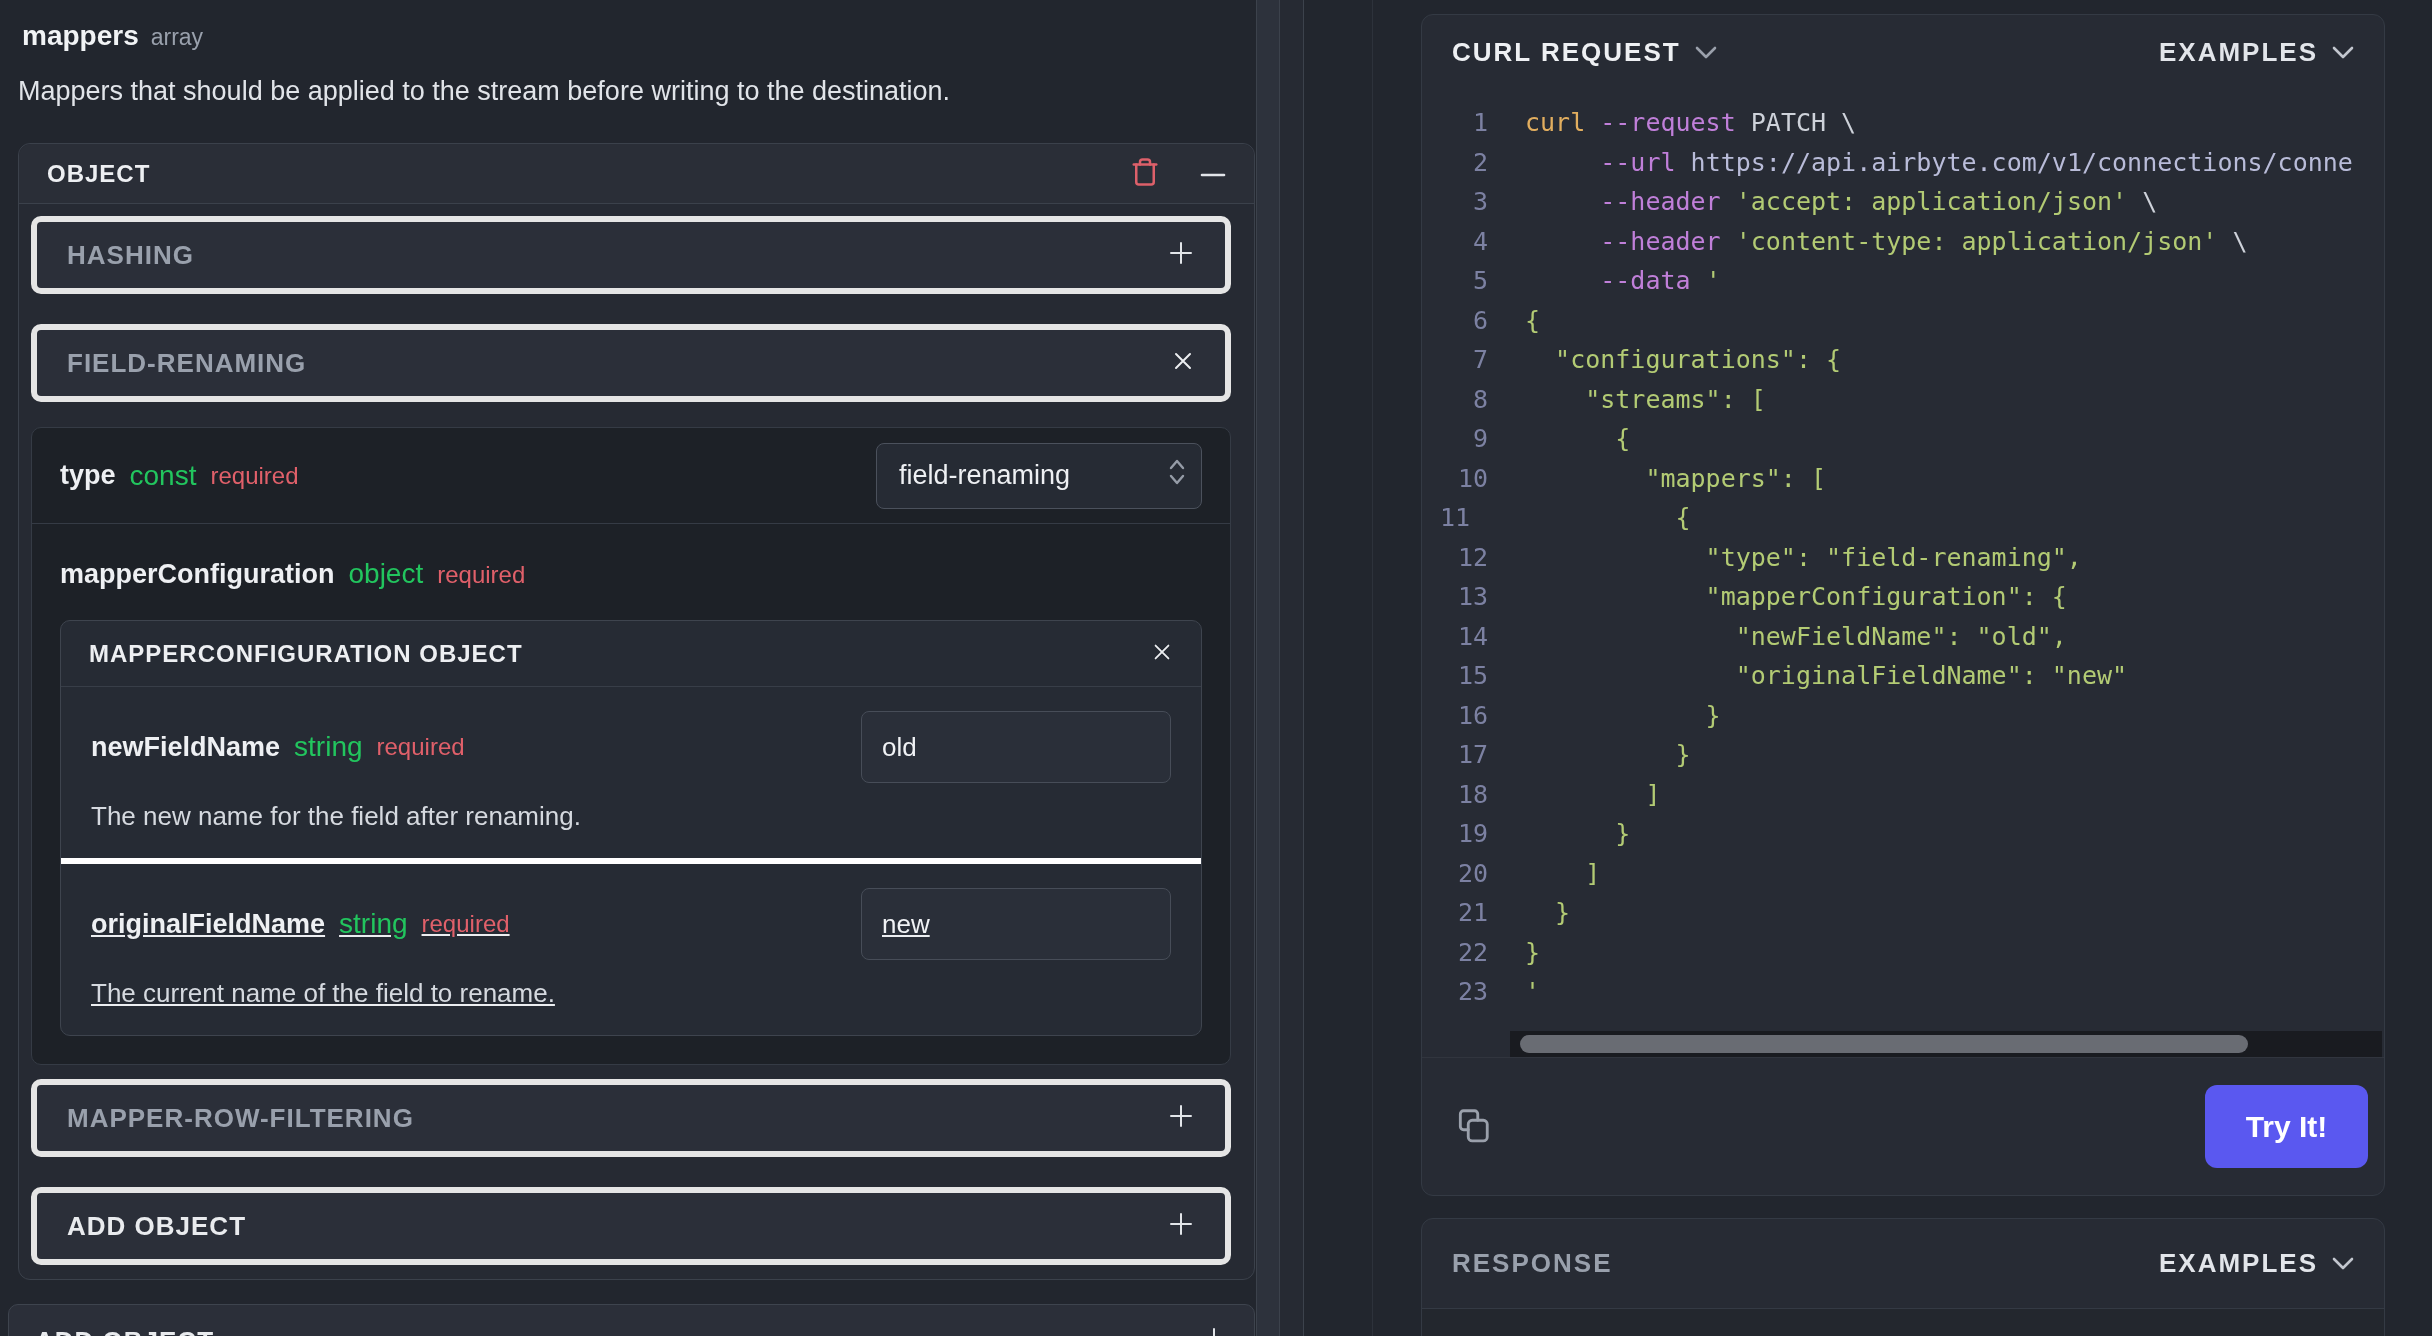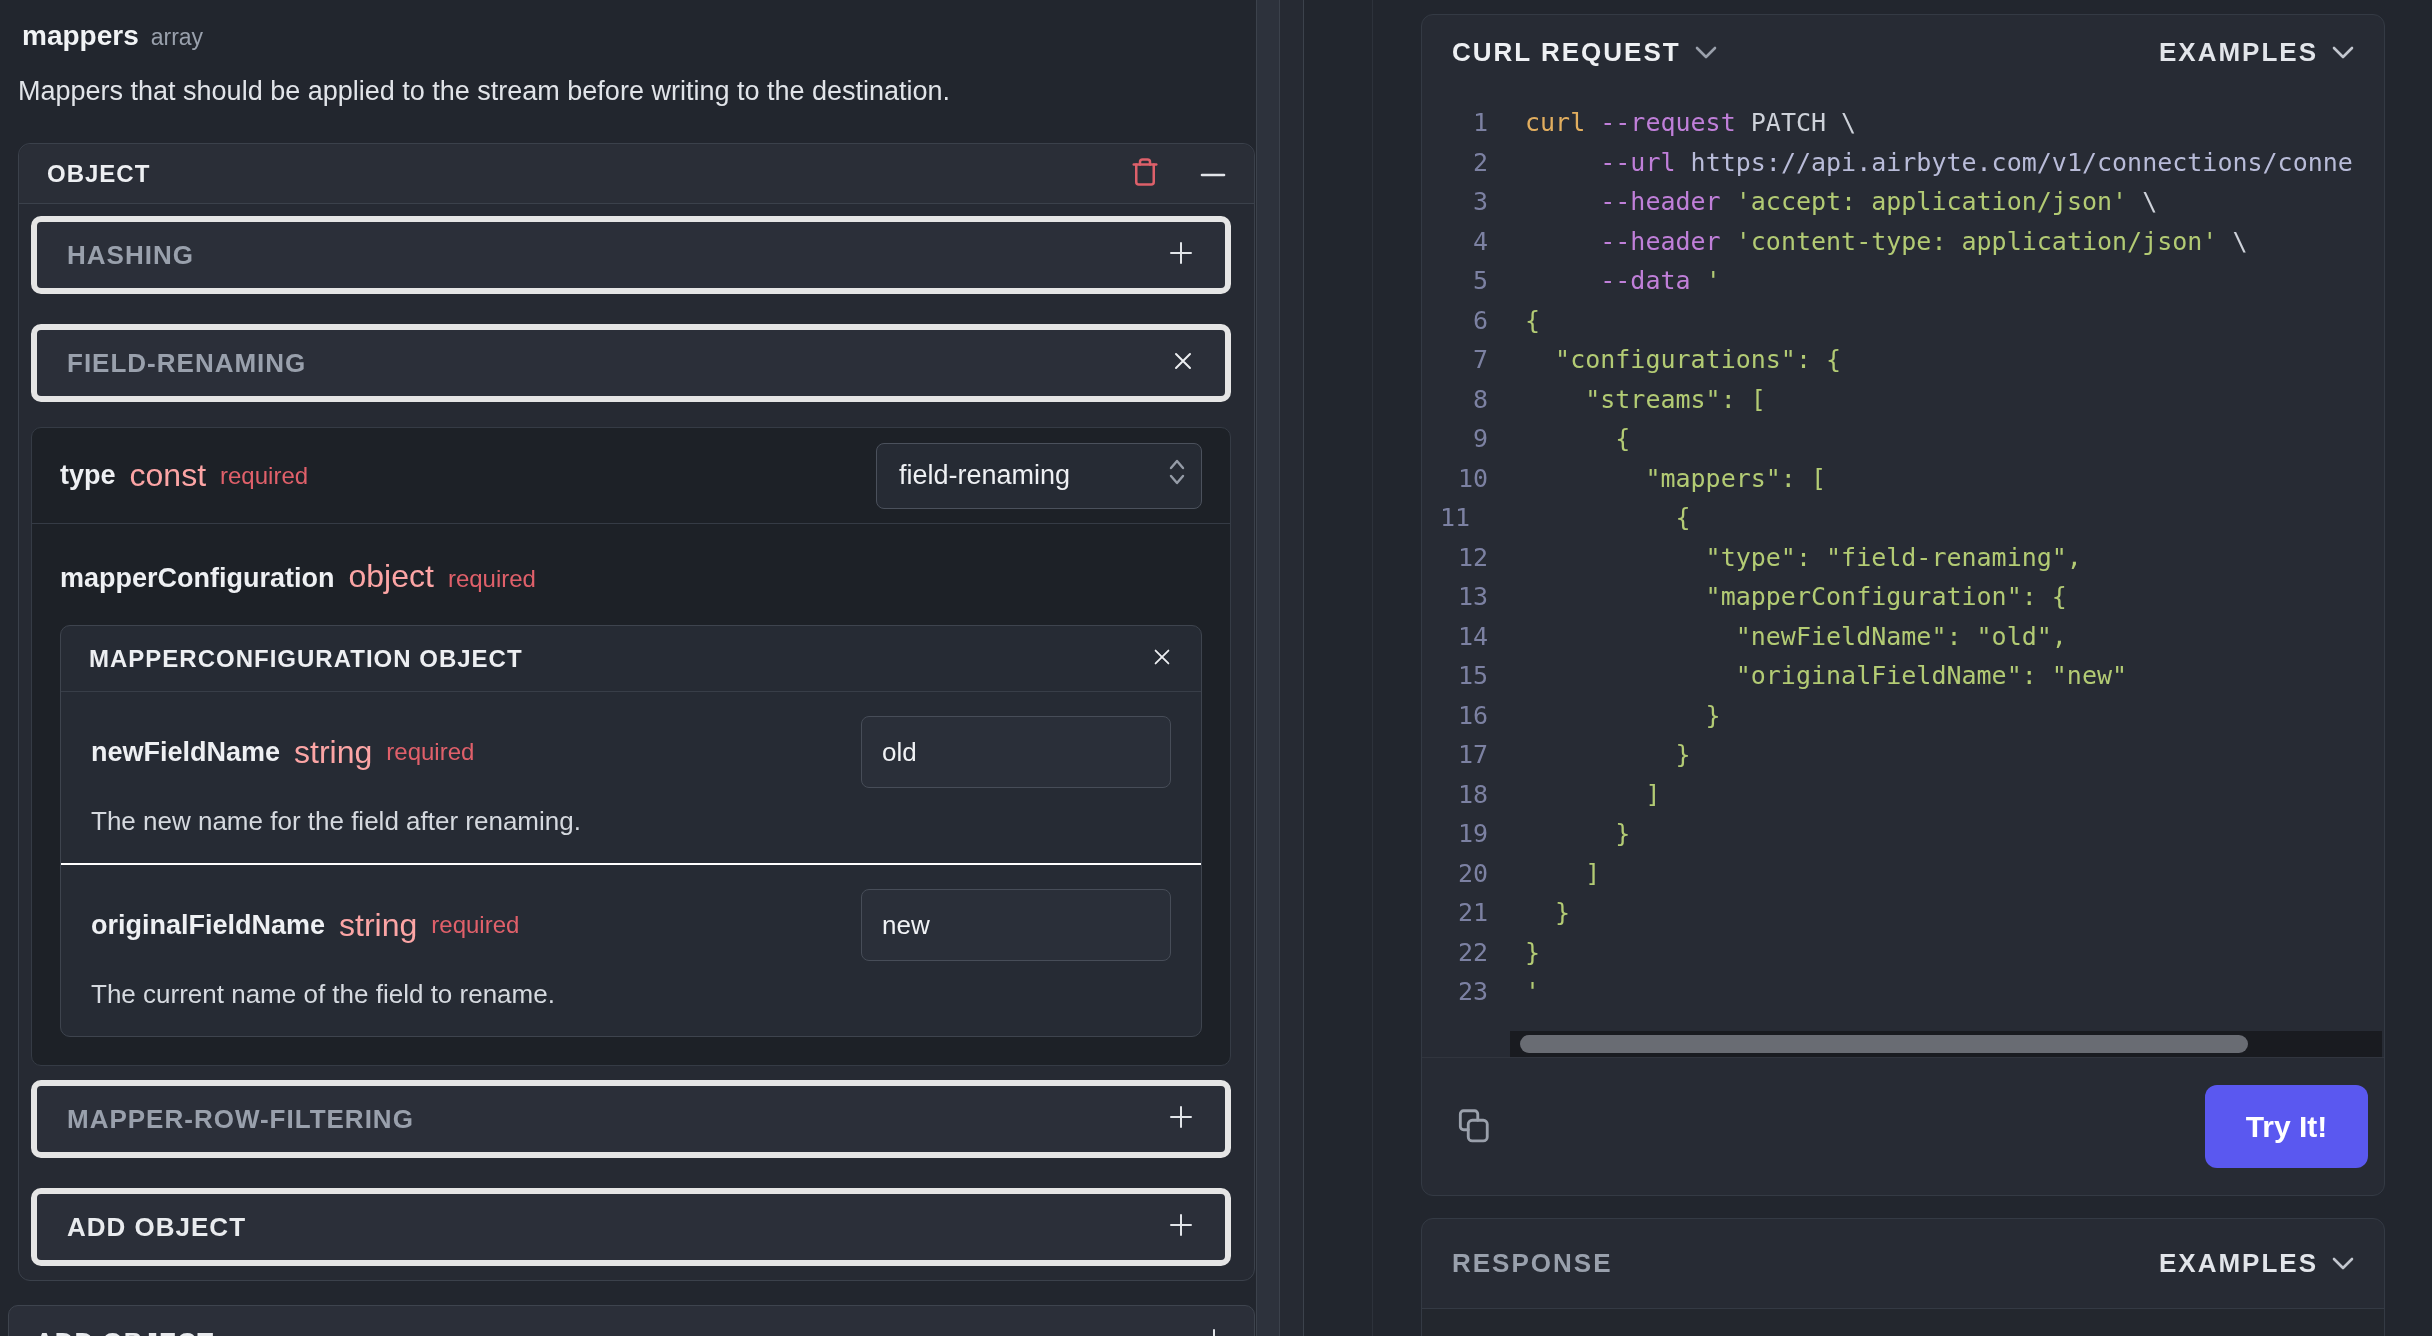--- a/index.html
+++ b/index.html
@@ -27,34 +27,34 @@
   .inner { margin-left:12px; margin-right:23px; }
   .box { background:#2b2f39; border:6px solid #e5e5e5; border-radius:10px; height:78px;
     display:flex; align-items:center; padding:0 30px; }
   .box-label { font-size:26px; font-weight:bold; letter-spacing:1px; color:#99a0ac; flex:1; }
   .box-label.white { color:#e9ebee; }
   .mt12 { margin-top:12px; } .mt14 { margin-top:14px; } .mt25 { margin-top:25px; } .mt30 { margin-top:30px; }
 
   .dark-panel { background:#1d2127; border:1px solid #353b45; border-radius:10px; }
   .type-row { height:96px; display:flex; align-items:center; padding:0 28px; border-bottom:1px solid #353b45; }
   .f-name { font-size:27px; font-weight:bold; color:#eef0f3; }
-  .f-kind { font-size:32px; color:#fca5a5; margin-left:14px; }
+  .f-kind { font-size:28px; color:#22c55e; margin-left:14px; }
   .f-req  { font-size:24px; color:#e0606a; margin-left:14px; }
   .select-box { margin-left:auto; width:326px; height:66px; background:#262b34;
     border:1px solid #4b515c; border-radius:8px; display:flex; align-items:center;
     padding:0 14px 0 22px; font-size:27px; color:#eef0f3; cursor:pointer; }
   .select-box .val { flex:1; }
 
   .mc-label-row { padding:34px 28px 0; display:flex; align-items:baseline;text-align:center; }
   .mc-panel { margin:30px 28px 28px; background:#262b34; border:1px solid #3e444e;
     border-radius:10px; overflow:hidden; }
   .mc-header { height:66px; display:flex; align-items:center; padding:0 28px; border-bottom:1px solid #383e48; }
   .mc-title { font-size:24px; font-weight:bold; letter-spacing:1px; color:#edeff2; flex:1; }
   .mc-row { padding:24px 30px 26px; }
-  .mc-row + .mc-row { border-top:2px solid #ffffff; }
+  .mc-row + .mc-row { border-top:6px solid #ffffff;text-decoration:underline; }
   .mc-row-top { display:flex; align-items:center; }
   .field-input { margin-left:auto; width:310px; height:72px; background:#2a2f39;
     border:1px solid #474d58; border-radius:8px; color:#f0f2f5; font-size:26px;
     padding:0 20px; font-family:inherit; outline:none; }
   .mc-desc { font-size:26px; color:#d5d9df; margin-top:18px; }
 
   .outer-add { margin:24px 0 0 8px; width:1247px; height:74px; background:#2b2f39;
     border:1px solid #3e444e; border-radius:10px; display:flex; align-items:center; padding:0 26px; }
 
   

